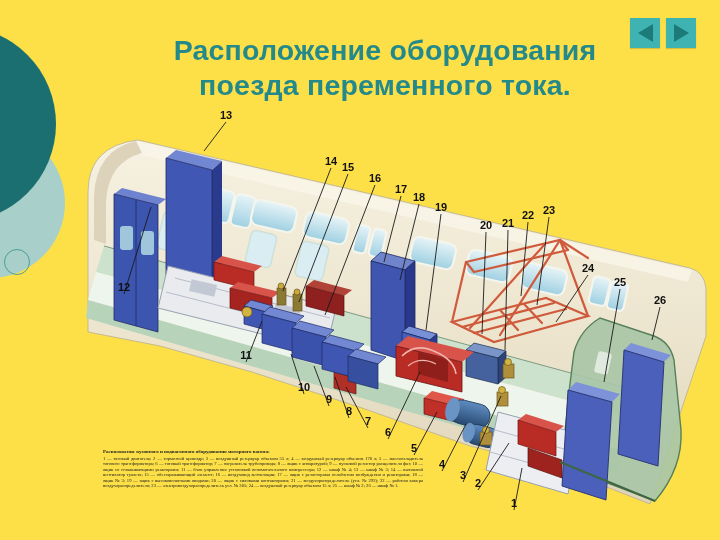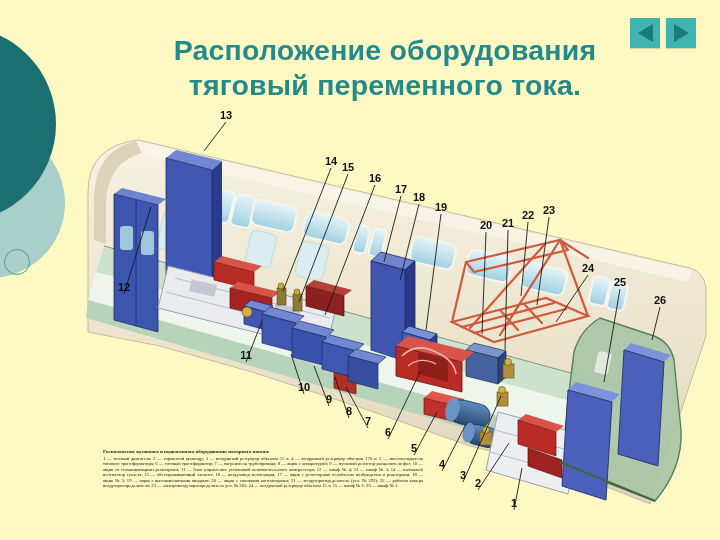--- a/index.html
+++ b/index.html
@@ -1,18 +1,18 @@
 <!DOCTYPE html>
 <html><head>
 <meta charset="utf-8">
 <style>
   html,body{margin:0;padding:0;}
   body{width:720px;height:540px;background:#ffffff;position:relative;overflow:hidden;
        font-family:"Liberation Sans",sans-serif;}
-  .slide{position:absolute;inset:0;background:#fef9c3;}
+  .slide{position:absolute;inset:0;background:#fde047;}
 
   
   .circle{position:absolute;border-radius:50%;}
   .circle-light{left:-85px;top:128px;width:150px;height:150px;background:#a8cfc9;}
   .circle-dark{left:-140px;top:26px;width:196px;height:196px;background:#1b6f70;}
   .circle-ring{left:4px;top:249px;width:24px;height:24px;border:1.5px solid #4d9e9a;background:transparent;}
 
   
   .title{position:absolute;left:130px;top:33px;width:510px;text-align:center;
          color:#23898b;font-size:28.5px;line-height:35px;font-weight:bold;letter-spacing:.2px;}
@@ -40,21 +40,21 @@
 <body>
 
 <div class="slide">
 
   <div class="circle circle-light"></div>
   <div class="circle circle-dark"></div>
   <div class="circle circle-ring"></div>
 
   <div class="title">
     <div>Расположение оборудования</div>
-    <div>тяговый переменного тока.</div>
+    <div>поезда переменного тока.</div>
   </div>
 
   <div class="nav nav-prev">
     <span class="tri tri-left"></span>
   </div>
   <div class="nav nav-next">
     <span class="tri tri-right"></span>
   </div>
 
   <svg class="diagram" viewBox="0 0 720 540">

